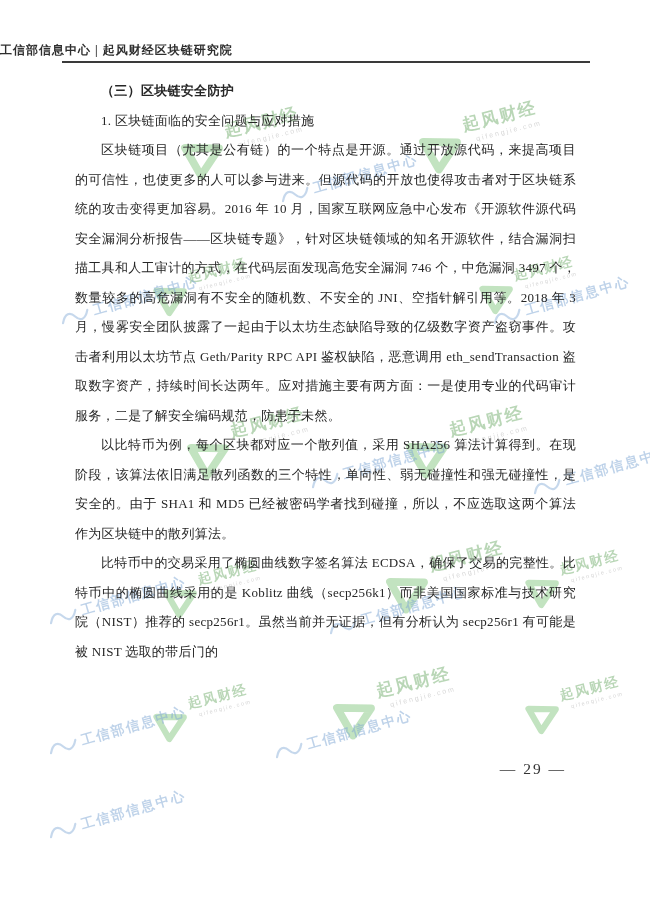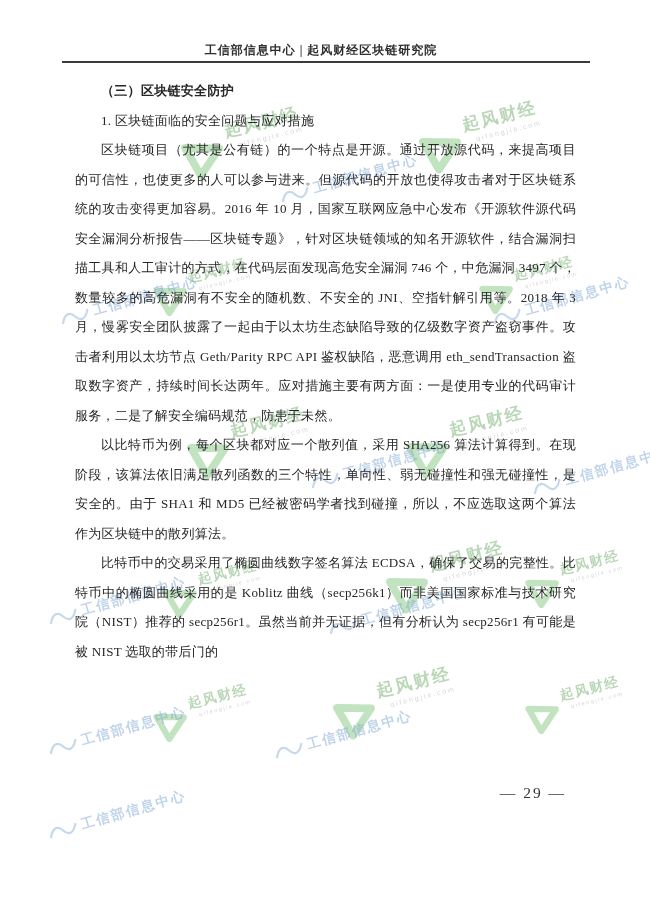--- a/index.html
+++ b/index.html
@@ -5,41 +5,41 @@
   html,body { margin:0; padding:0; background:#e8e8e8; }
   .page {
     position:relative; width:650px; height:919px; margin:0 auto;
     background:#ffffff; overflow:hidden;
     font-family:"Liberation Serif","DejaVu Serif",serif;
   }
 
   
   .header-text {
     position:absolute; top:42px; left:0; width:642px;
-    text-align:center; font-size:12px; font-weight:bold;
+    text-align:left; font-size:12px; font-weight:bold;
     color:#2e2e2e; letter-spacing:1px;
   }
   .header-rule {
     position:absolute; top:61px; left:62px; width:528px; height:2px;
     background:#3a3a3a;
   }
 
   
   .content {
     position:absolute; top:76px; left:75px; width:501px;
     color:#262626; font-size:13px; line-height:29.5px;
     text-align:justify; letter-spacing:0.3px;
     z-index:2;
   }
   .content p { margin:0; text-indent:2em; }
   .h-section { font-weight:bold; }
 
   
   .page-number {
-    position:absolute; top:784px; right:84px;
+    position:absolute; top:760px; right:84px;
     font-size:15.5px; color:#333; letter-spacing:2px; z-index:2;
   }
 
   
   .wm-layer { position:absolute; inset:0; z-index:1; pointer-events:none; }
   .wm-green {
     position:absolute; display:flex; align-items:flex-start;
     transform:rotate(-14deg); opacity:0.62;
   }
   .wm-green .logo { width:44px; height:44px; flex:0 0 auto; margin-top:10px; }

